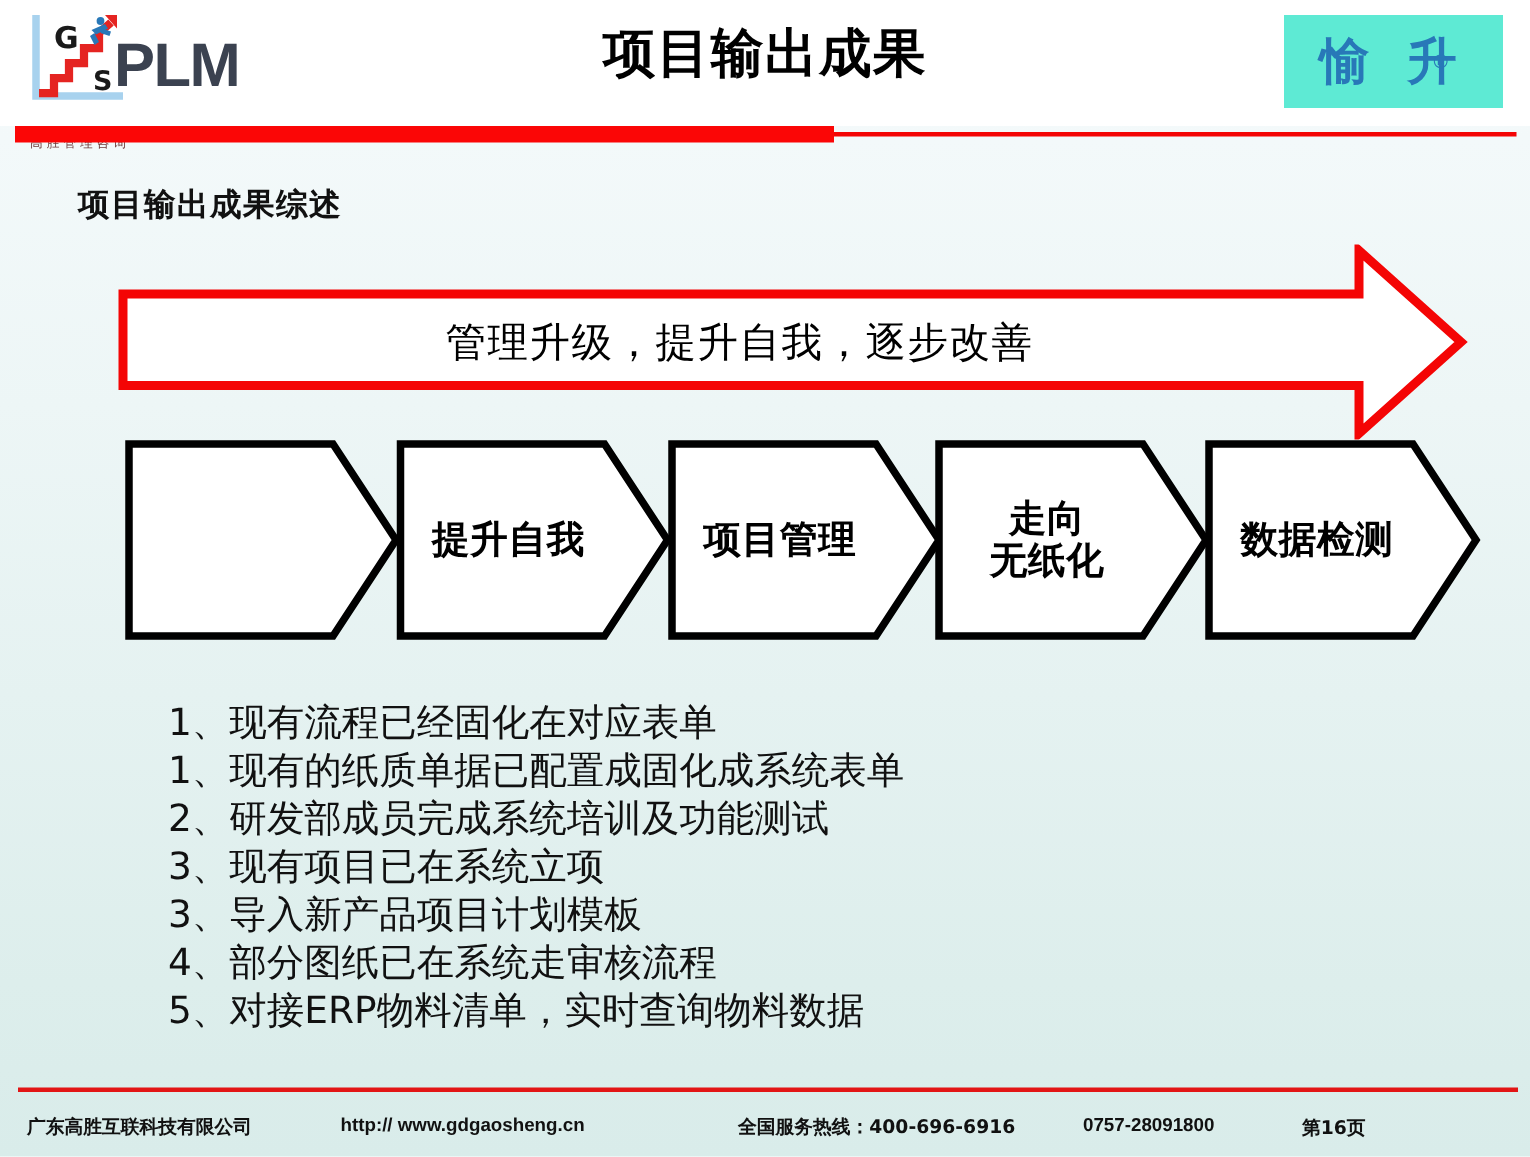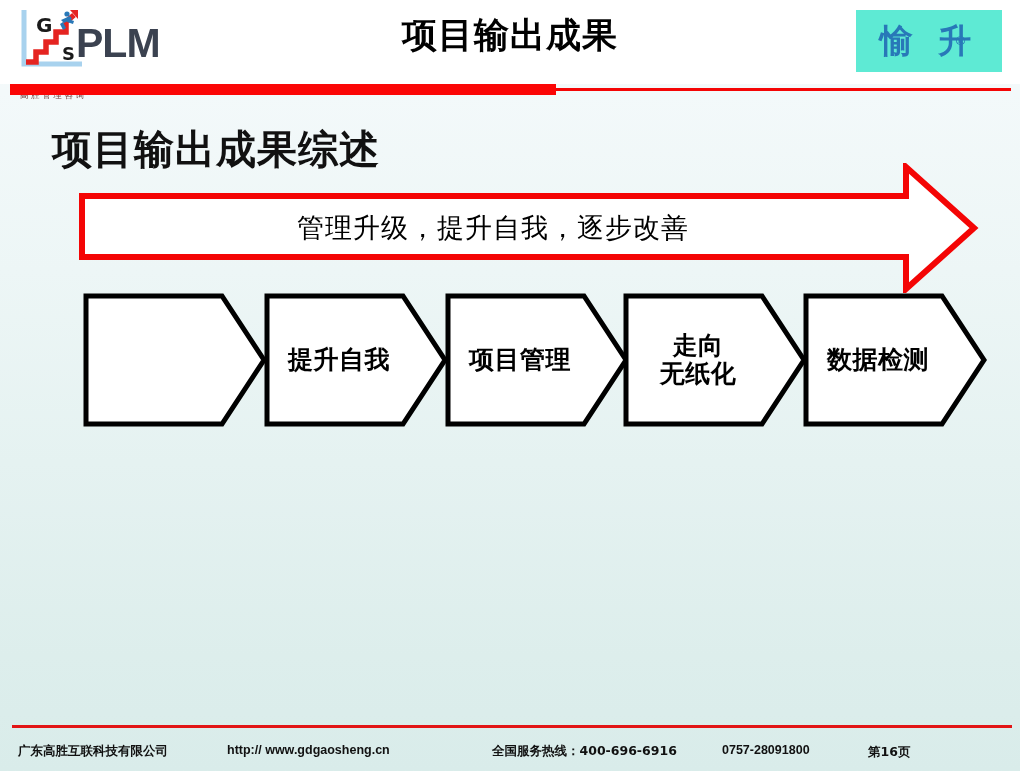--- a/index.html
+++ b/index.html
@@ -108,21 +108,21 @@
     position: absolute;
     left: 556px; top: 88px;
     width: 455px; height: 3px;
     background: #f40505;
   }
 
   
   .section-heading {
     position: absolute;
     left: 52px; top: 122px;
-    font-size: 40px;
+    font-size: 21px;
     font-weight: bold;
     color: #111111;
     font-family: Liberation Mono, monospace;
     letter-spacing: 1px;
   }
 
   
   .banner {
     position: absolute;
     left: 78px; top: 163px;
@@ -309,20 +309,29 @@
 
     <div class="chev chev-5">
       <svg width="186" height="136" viewBox="0 0 186 136" xmlns="http://www.w3.org/2000/svg">
         <polygon points="4,4 140,4 182,68 140,132 4,132" fill="#ffffff" stroke="#000000" stroke-width="5" stroke-linejoin="miter"></polygon>
       </svg>
       <div class="chev-label">数据检测</div>
     </div>
 
   </div>
 
+  <div class="bullets">
+    <div class="bullet-row">1、现有流程已经固化在对应表单</div>
+    <div class="bullet-row">1、现有的纸质单据已配置成固化成系统表单</div>
+    <div class="bullet-row">2、研发部成员完成系统培训及功能测试</div>
+    <div class="bullet-row">3、现有项目已在系统立项</div>
+    <div class="bullet-row">3、导入新产品项目计划模板</div>
+    <div class="bullet-row">4、部分图纸已在系统走审核流程</div>
+    <div class="bullet-row">5、对接ERP物料清单，实时查询物料数据</div>
+  </div>
 
   <div class="footer-rule"></div>
   <div class="footer">
     <span class="f-company">广东高胜互联科技有限公司</span>
     <span class="f-url">http:// www.gdgaosheng.cn</span>
     <span class="f-hotline">全国服务热线：400-696-6916</span>
     <span class="f-tel">0757-28091800</span>
     <span class="f-page">第16页</span>
   </div>
 

